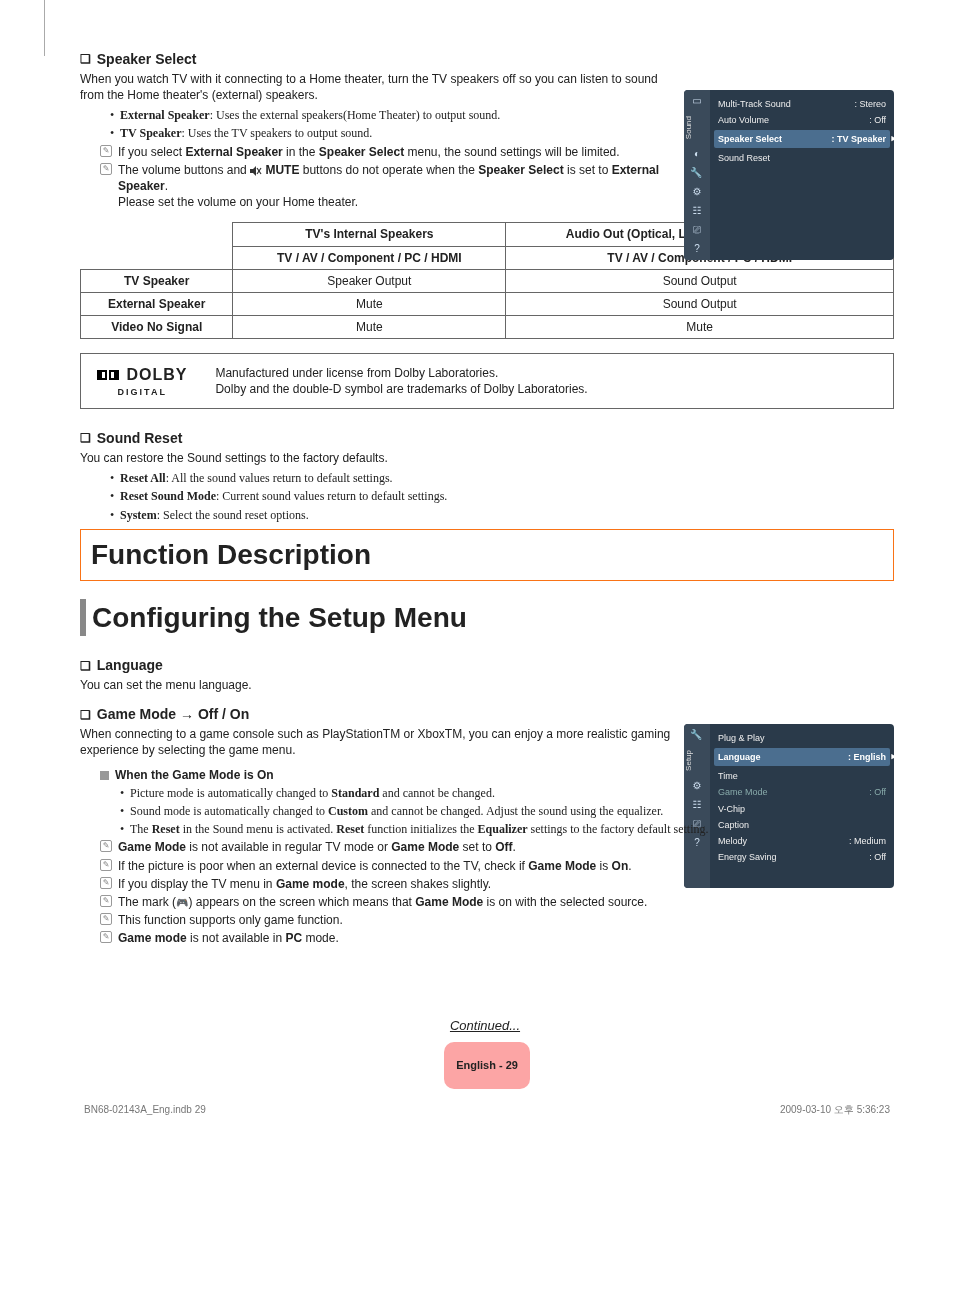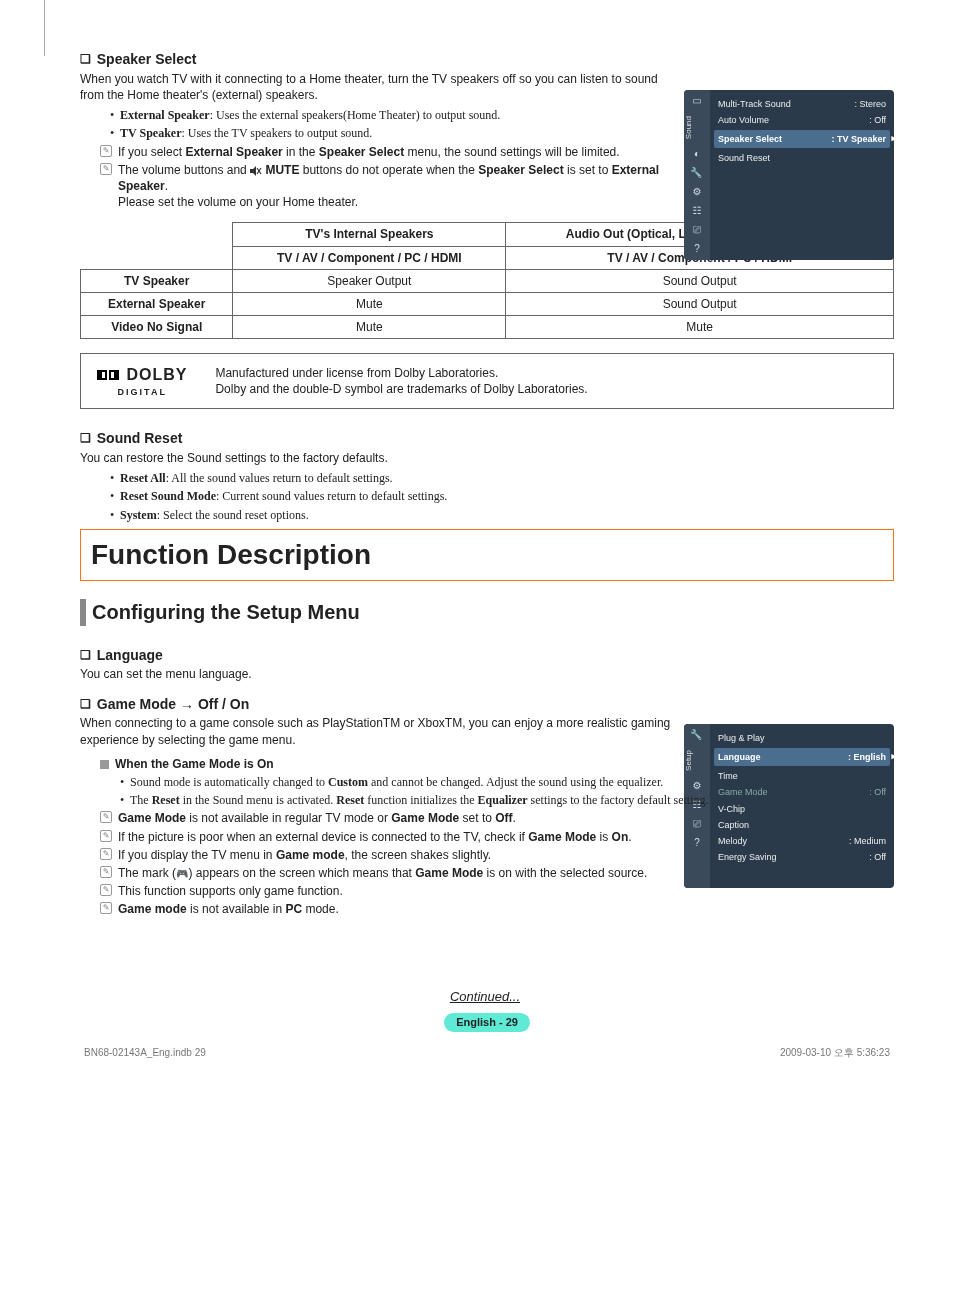--- a/index.html
+++ b/index.html
@@ -30,26 +30,26 @@
   table.spk { width:100%; border-collapse:collapse; margin:10px 0 14px 0; font-size:12px; }
   table.spk td, table.spk th { border:1px solid #666; padding:3px 6px; text-align:center; }
   table.spk th { font-weight:bold; }
   table.spk .lh { font-weight:bold; text-align:center; }
   .dolby-box { border:1px solid #666; padding:10px 16px; display:flex; align-items:center; gap:28px; margin:6px 0 20px 0; }
   .dolby-logo { font-weight:bold; font-size:16px; letter-spacing:1px; }
   .dolby-logo .sq { display:inline-block; width:10px; height:10px; border:2px solid #000; margin-right:2px; background:linear-gradient(90deg,#000 50%,#fff 50%); }
   .dolby-logo .sub { font-size:9px; letter-spacing:2px; display:block; text-align:center; }
   h1.big { font-size:28px; font-weight:bold; border:1px solid #000; border-left:none; border-right:none; border-top:none; padding:4px 0 6px 0; margin:6px 0 18px 0; }
   h1.big { border:1px solid #f97316; padding:6px 10px; }
-  h2.sub { font-size:20px; font-weight:bold; margin:10px 0 10px 0; padding-left:6px; border-left:6px solid #888; }
+  h2.sub { font-size:28px; font-weight:bold; margin:10px 0 10px 0; padding-left:6px; border-left:6px solid #888; }
   .sq-mark { display:inline-block; width:9px; height:9px; background:#999; margin-right:6px; vertical-align:middle; }
   .subhead { font-weight:bold; margin:8px 0 2px 20px; }
   .continued { text-align:center; font-style:italic; text-decoration:underline; margin-top:70px; margin-right:4px; font-size:13px; }
   .page-num { display:flex; justify-content:center; margin-top:8px; }
-  .page-num span { background:#5eead4; border-radius:10px; padding:2px 12px; font-weight:bold; font-size:11px; }
+  .page-num span { background:#fca5a5; border-radius:10px; padding:16px 12px; font-weight:bold; font-size:11px; }
   .footer { display:flex; justify-content:space-between; font-size:10px; color:#777; margin-top:14px; padding:0 4px; }
   .mute-ic { display:inline-block; width:12px; height:10px; vertical-align:middle; }
   .osd1 { height:170px; top:90px; }
   .osd2 { height:164px; top:724px; }
   .joy { display:inline-block; font-size:10px; }
 </style>
 </head>
 <body>
 
 <div class="page">
@@ -222,20 +222,21 @@
       <div class="body-para">You can set the menu language.</div>
 
       <div class="sect-title" style="margin-top:12px;">
           <span class="q">❏</span>
           <span>Game Mode → Off / On</span>
         </div>
       <div class="body-para">When connecting to a game console such as PlayStationTM or XboxTM, you can enjoy a more realistic gaming experience by selecting the game menu.</div>
 
       <div class="subhead"><span class="sq-mark"></span><span>When the Game Mode is On</span></div>
       <ul class="dots" style="margin-left:40px;">
+        <li><span>Picture mode is automatically changed to </span><span class="b">Standard</span><span> and cannot be changed.</span></li>
         <li><span>Sound mode is automatically changed to </span><span class="b">Custom</span><span> and cannot be changed. Adjust the sound using the equalizer.</span></li>
       </ul>
     </div>
   </div>
 
   <ul class="dots" style="margin-left:40px;">
     <li><span>The </span><span class="b">Reset</span><span> in the Sound menu is activated. </span><span class="b">Reset</span><span> function initializes the </span><span class="b">Equalizer</span><span> settings to the factory default setting.</span></li>
   </ul>
   <ul class="notes">
     <li><span class="note-icon">✎</span><span class="b">Game Mode</span><span> is not available in regular TV mode or </span><span class="b">Game Mode</span><span> set to </span><span class="b">Off</span><span>.</span></li>

